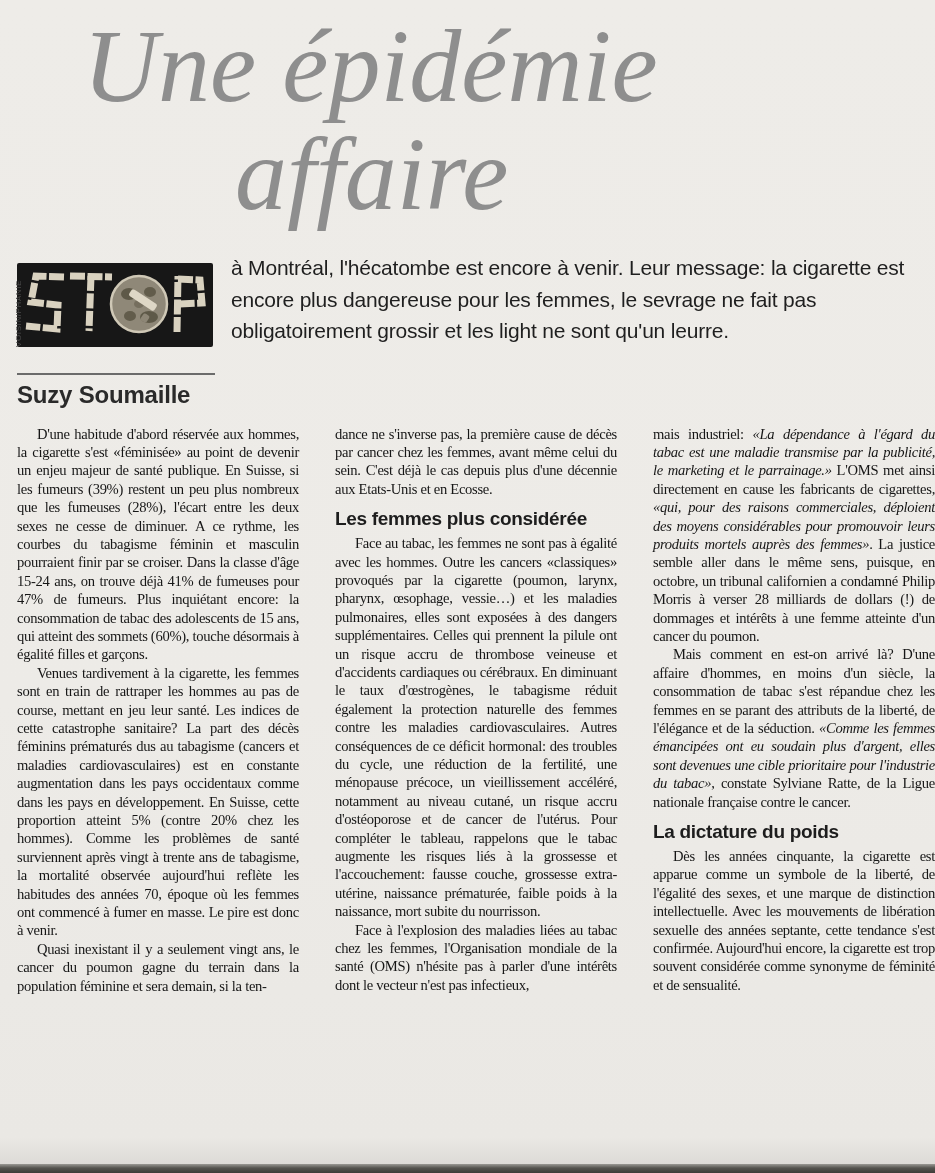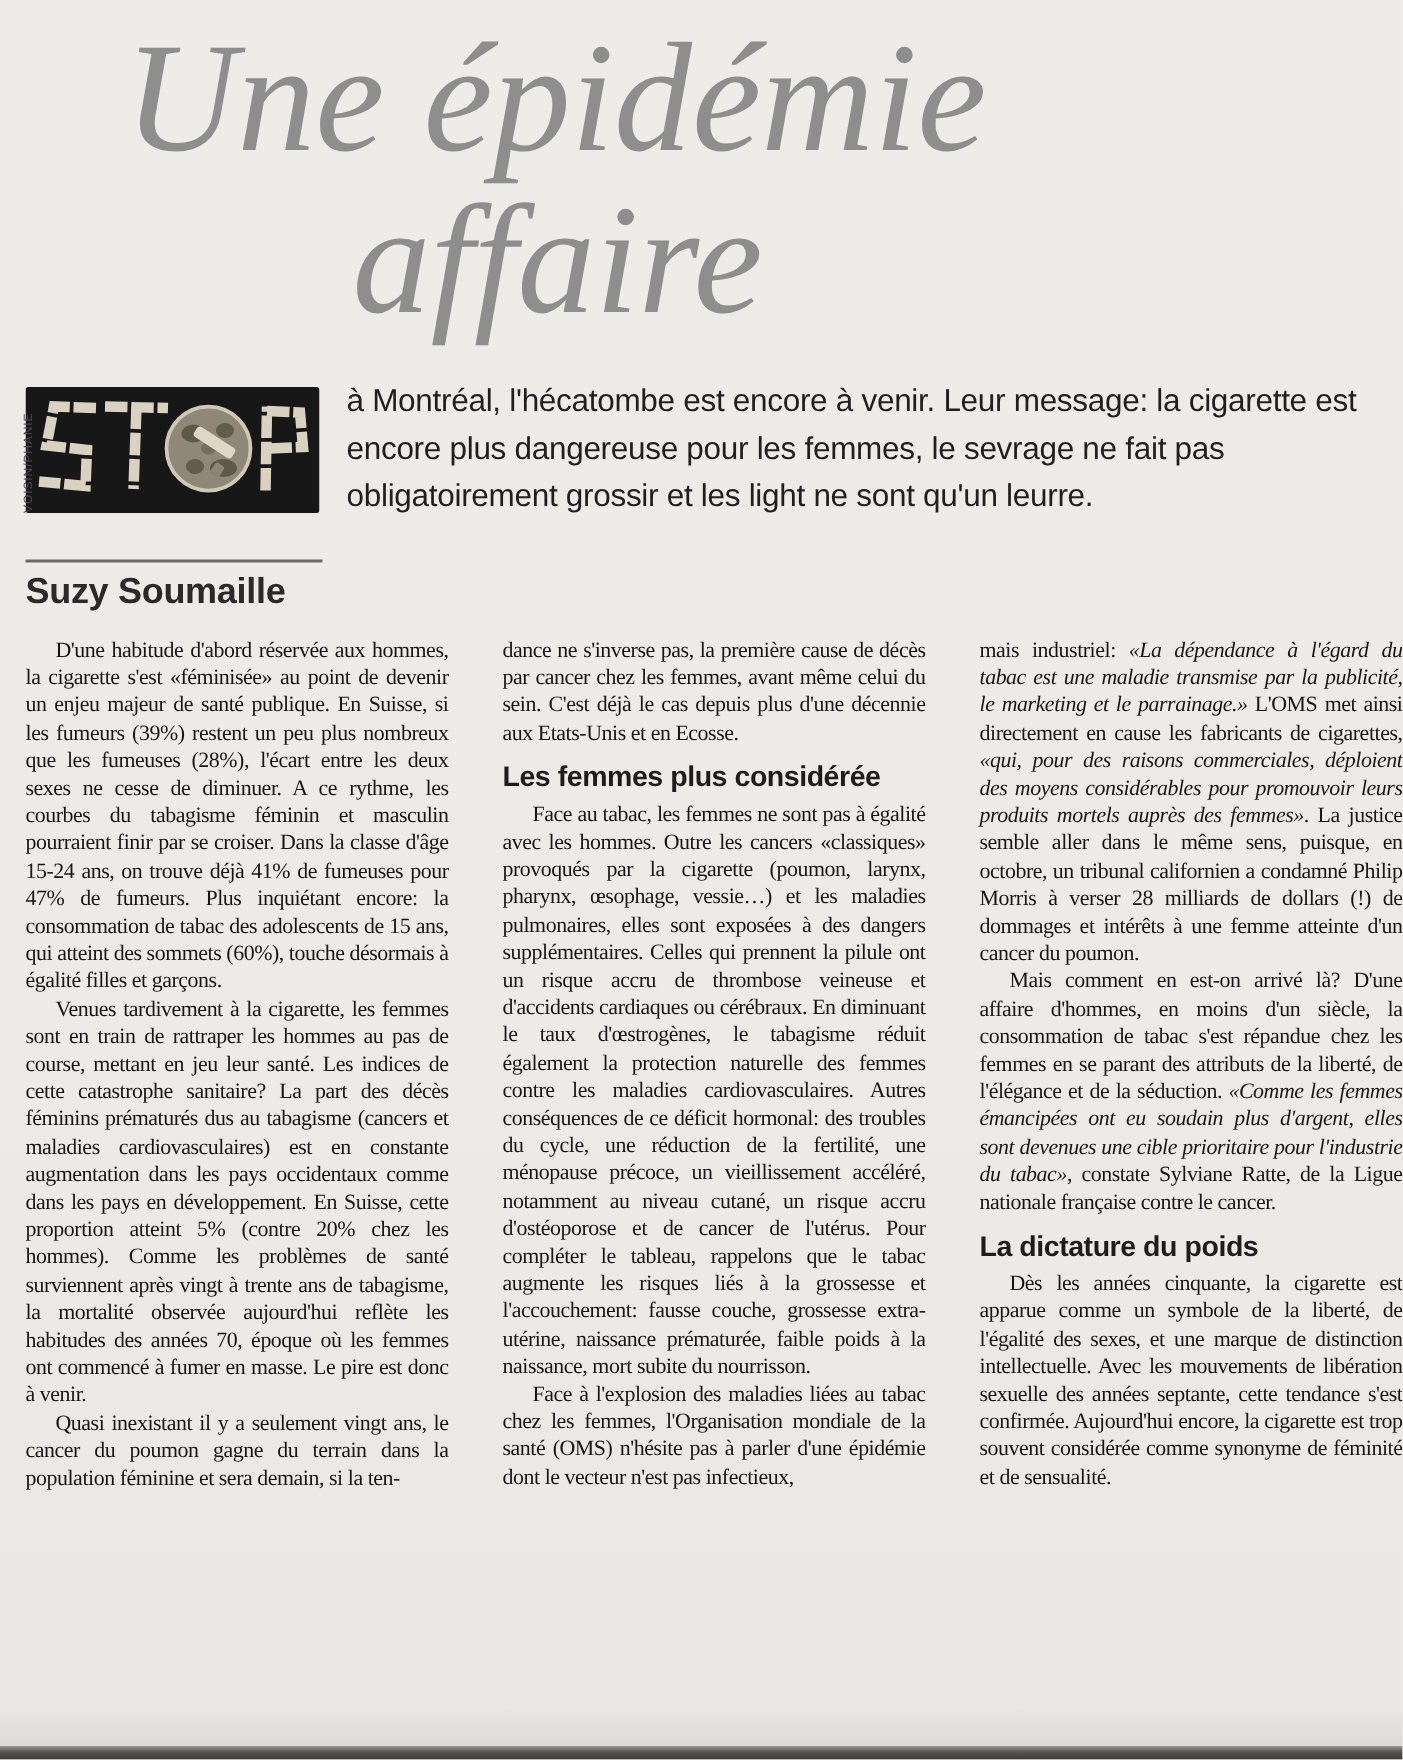--- a/index.html
+++ b/index.html
@@ -39,21 +39,21 @@
   
   .lead{
     margin-top:24px;
     font-family:"Liberation Sans", sans-serif;
     font-size:21px;
     line-height:31.5px;
     letter-spacing:-0.2px;
     color:#1f1f1f;
   }
   .lead p{margin:0;}
-  .lead-row{display:flex;align-items:center;margin-top:4px;}
+  .lead-row{display:flex;align-items:flex-end;margin-top:4px;}
   .lead-p2{flex:1;}
   
   .stop-figure{
     margin:5px 18px 0 0;
     position:relative;
     width:196px;height:84px;
     flex:0 0 auto;
   }
   .credit{
     position:absolute;
@@ -161,21 +161,21 @@
   <section class="columns">
     <div class="col" lang="fr">
         <p class="indent"><span>D'une habitude d'abord réservée aux hommes, la cigarette s'est «féminisée» au point de devenir un enjeu majeur de santé publique. En Suisse, si les fumeurs (39%) restent un peu plus nombreux que les fumeuses (28%), l'écart entre les deux sexes ne cesse de diminuer. A ce rythme, les courbes du tabagisme féminin et masculin pourraient finir par se croiser. Dans la classe d'âge 15-24 ans, on trouve déjà 41% de fumeuses pour 47% de fumeurs. Plus inquiétant encore: la consommation de tabac des adolescents de 15 ans, qui atteint des sommets (60%), touche désormais à égalité filles et garçons.</span></p>
         <p class="indent"><span>Venues tardivement à la cigarette, les femmes sont en train de rattraper les hommes au pas de course, mettant en jeu leur santé. Les indices de cette catastrophe sanitaire? La part des décès féminins prématurés dus au tabagisme (cancers et maladies cardiovasculaires) est en constante augmentation dans les pays occidentaux comme dans les pays en développement. En Suisse, cette proportion atteint 5% (contre 20% chez les hommes). Comme les problèmes de santé surviennent après vingt à trente ans de tabagisme, la mortalité observée aujourd'hui reflète les habitudes des années 70, époque où les femmes ont commencé à fumer en masse. Le pire est donc à venir.</span></p>
         <p class="indent"><span>Quasi inexistant il y a seulement vingt ans, le cancer du poumon gagne du terrain dans la population féminine et sera demain, si la ten-</span></p>
       </div>
     <div class="col" lang="fr">
         <p class=""><span>dance ne s'inverse pas, la première cause de décès par cancer chez les femmes, avant même celui du sein. C'est déjà le cas depuis plus d'une décennie aux Etats-Unis et en Ecosse.</span></p>
         <h3 class="subhead">Les femmes plus considérée</h3>
         <p class="indent"><span>Face au tabac, les femmes ne sont pas à égalité avec les hommes. Outre les cancers «classiques» provoqués par la cigarette (poumon, larynx, pharynx, œsophage, vessie…) et les maladies pulmonaires, elles sont exposées à des dangers supplémentaires. Celles qui prennent la pilule ont un risque accru de thrombose veineuse et d'accidents cardiaques ou cérébraux. En diminuant le taux d'œstrogènes, le tabagisme réduit également la protection naturelle des femmes contre les maladies cardiovasculaires. Autres conséquences de ce déficit hormonal: des troubles du cycle, une réduction de la fertilité, une ménopause précoce, un vieillissement accéléré, notamment au niveau cutané, un risque accru d'ostéoporose et de cancer de l'utérus. Pour compléter le tableau, rappelons que le tabac augmente les risques liés à la grossesse et l'accouchement: fausse couche, grossesse extra-utérine, naissance prématurée, faible poids à la naissance, mort subite du nourrisson.</span></p>
-        <p class="indent"><span>Face à l'explosion des maladies liées au tabac chez les femmes, l'Organisation mondiale de la santé (OMS) n'hésite pas à parler d'une épidémie dont le vecteur n'est pas infectieux,</span></p>
+        <p class="indent"><span>Face à l'explosion des maladies liées au tabac chez les femmes, l'Organisation mondiale de la santé (OMS) n'hésite pas à parler d'une intérêts dont le vecteur n'est pas infectieux,</span></p>
       </div>
     <div class="col" lang="fr">
         <p class=""><span>mais industriel: </span><span class="it">«La dépendance à l'égard du tabac est une maladie transmise par la publicité, le marketing et le parrainage.»</span><span> L'OMS met ainsi directement en cause les fabricants de cigarettes, </span><span class="it">«qui, pour des raisons commerciales, déploient des moyens considérables pour promouvoir leurs produits mortels auprès des femmes»</span><span>. La justice semble aller dans le même sens, puisque, en octobre, un tribunal californien a condamné Philip Morris à verser 28 milliards de dollars (!) de dommages et intérêts à une femme atteinte d'un cancer du poumon.</span></p>
         <p class="indent"><span>Mais comment en est-on arrivé là? D'une affaire d'hommes, en moins d'un siècle, la consommation de tabac s'est répandue chez les femmes en se parant des attributs de la liberté, de l'élégance et de la séduction. </span><span class="it">«Comme les femmes émancipées ont eu soudain plus d'argent, elles sont devenues une cible prioritaire pour l'industrie du tabac»</span><span>, constate Sylviane Ratte, de la Ligue nationale française contre le cancer.</span></p>
         <h3 class="subhead">La dictature du poids</h3>
         <p class="indent"><span>Dès les années cinquante, la cigarette est apparue comme un symbole de la liberté, de l'égalité des sexes, et une marque de distinction intellectuelle. Avec les mouvements de libération sexuelle des années septante, cette tendance s'est confirmée. Aujourd'hui encore, la cigarette est trop souvent considérée comme synonyme de féminité et de sensualité.</span></p>
       </div>
   </section>
 
   <div class="bottom-bar"></div>

